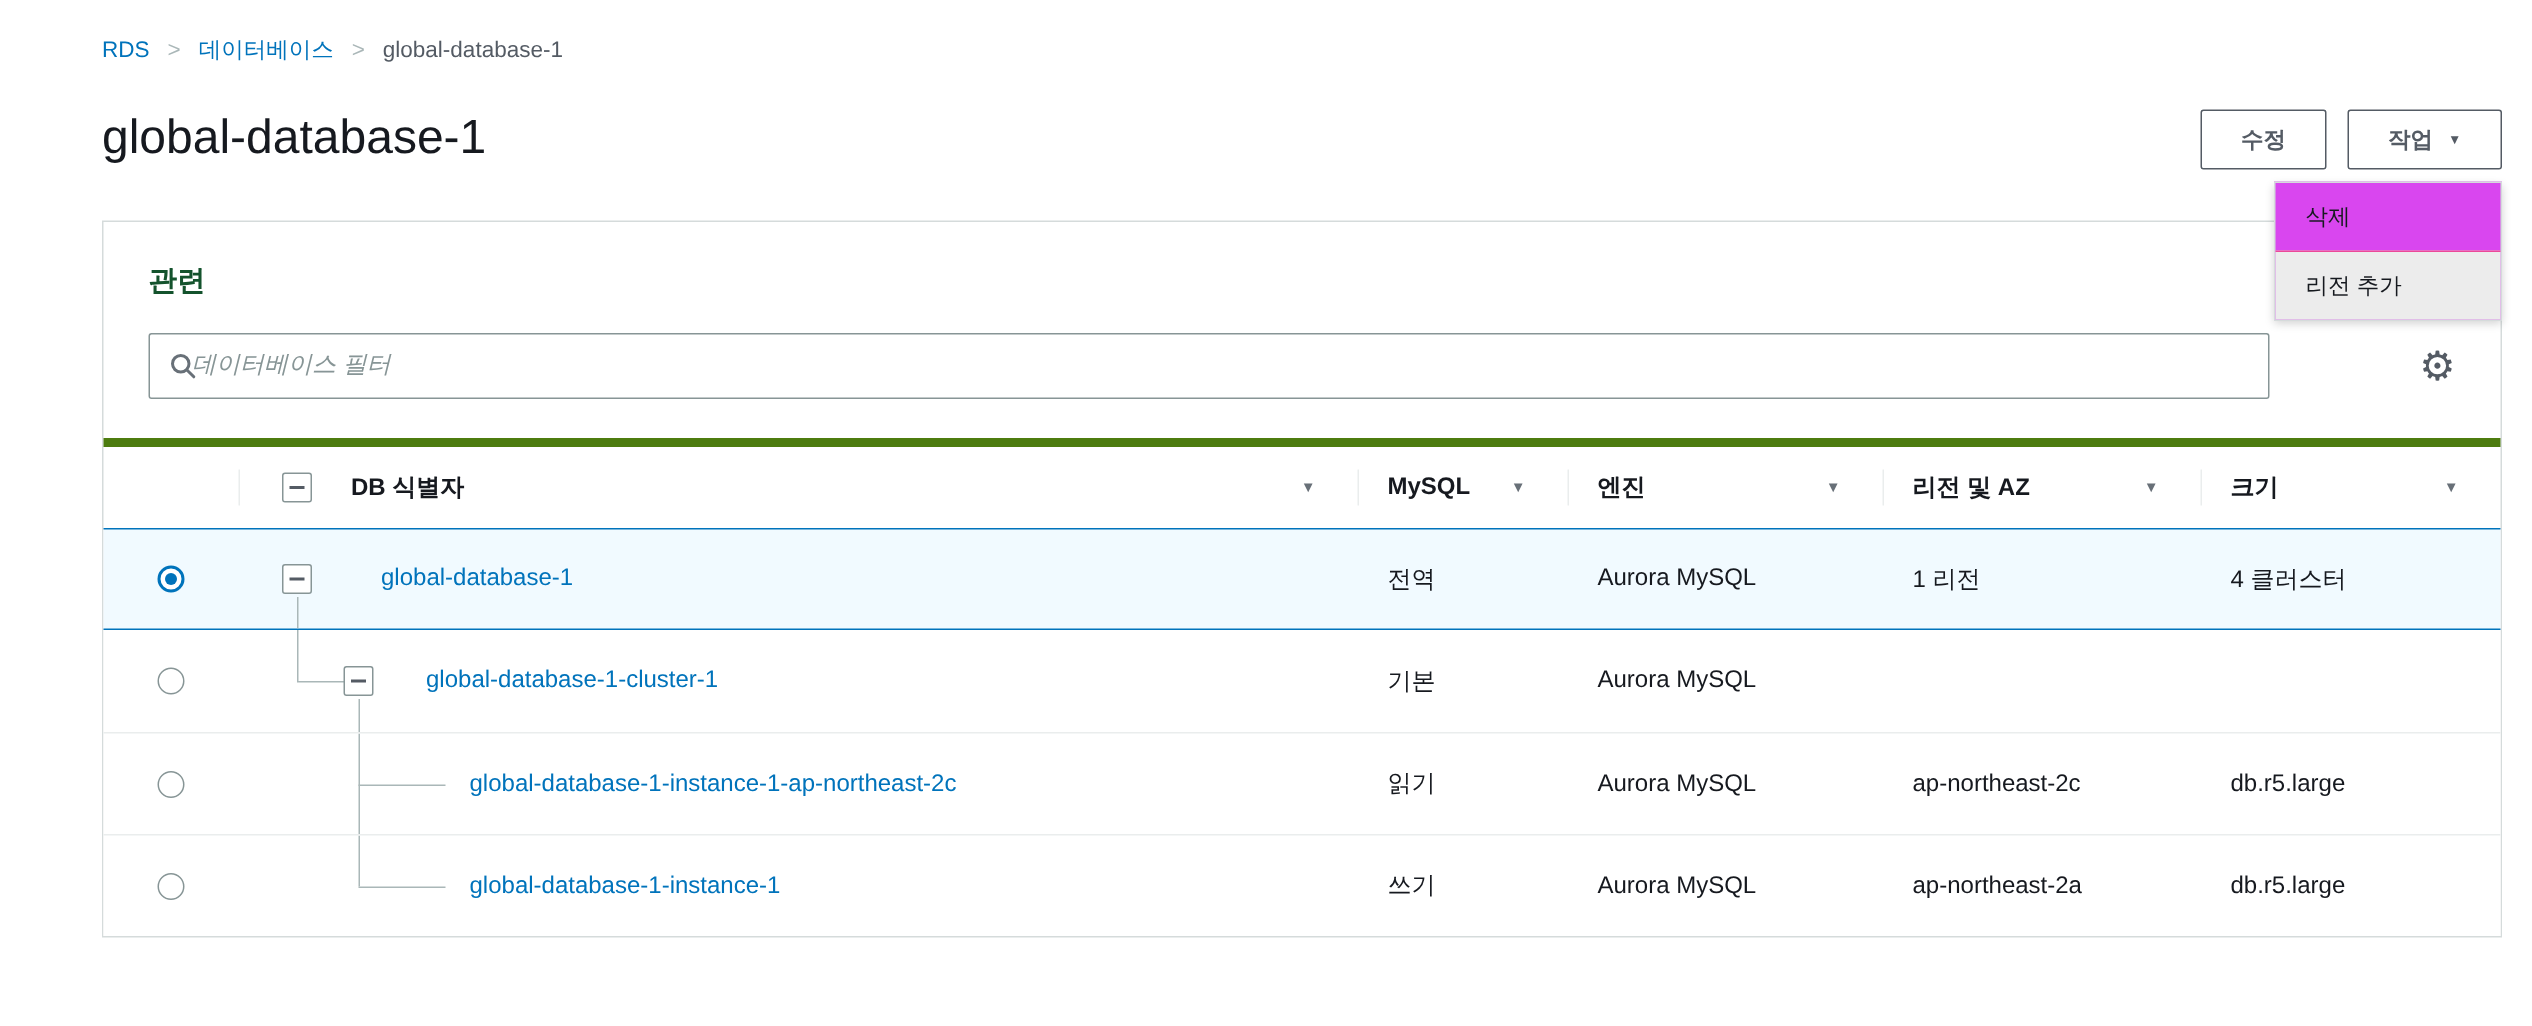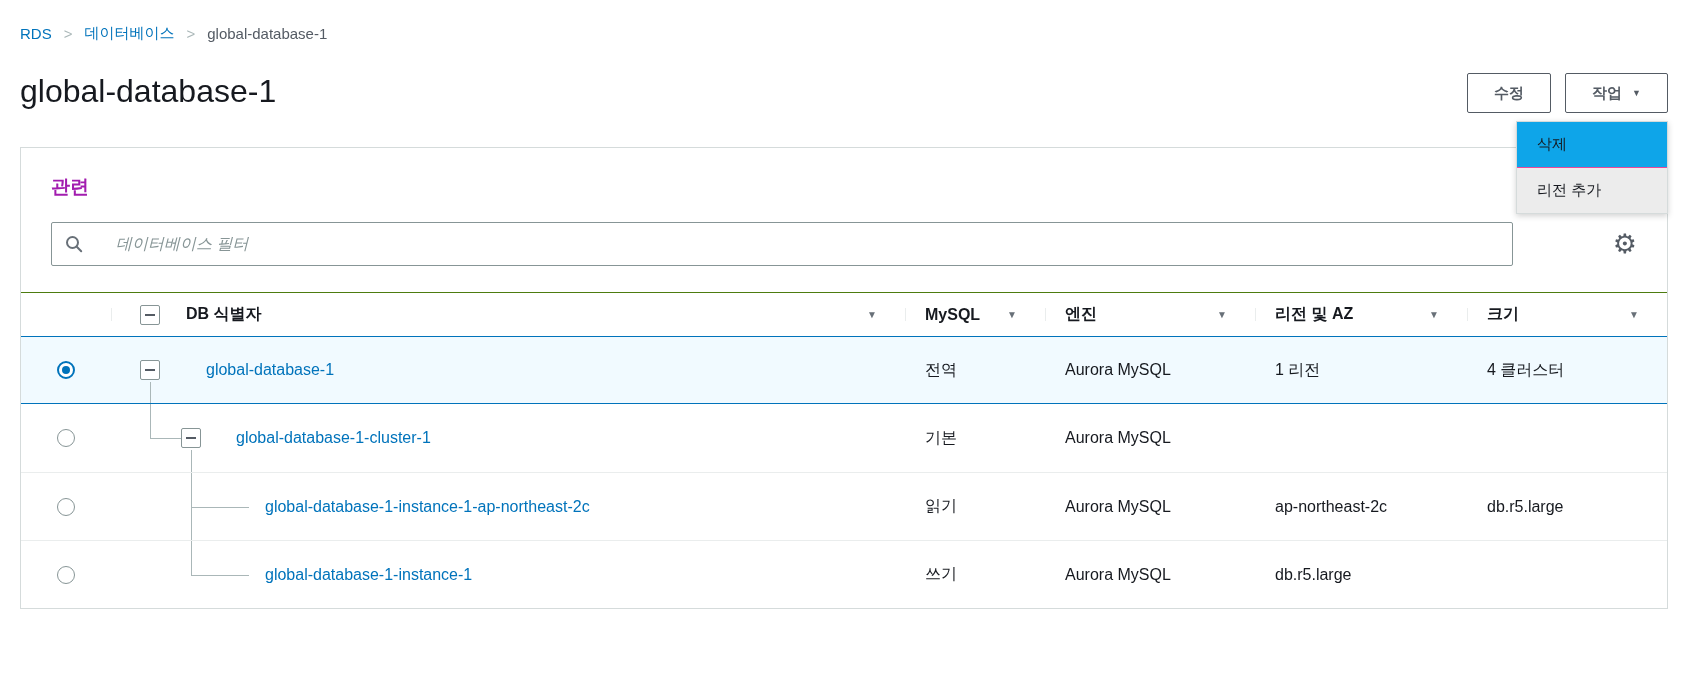--- a/index.html
+++ b/index.html
@@ -2,65 +2,65 @@
 <html><head>
 <meta charset="utf-8">
 <style>
   * { box-sizing: border-box; margin: 0; padding: 0; }
   html,body { width: 1688px; height: 684px; background: #fff; }
   body {
     font-family: "Liberation Sans", sans-serif;
     color: #16191f;
     overflow: hidden;
   }
-  .page { padding: 0 20px; }
+  .page { padding: 0 20px; margin-left: 48px; }
 
   
   .breadcrumb { padding-top: 24px; font-size: 15px; display: flex; align-items: center; gap: 12px; }
   .crumb-link { color: #0073bb; text-decoration: none; cursor: pointer; }
   .crumb-current { color: #545b64; }
   .crumb-sep { color: #aab7b8; font-size: 15px; }
 
   
   .title-row { margin-top: 30px; display: flex; justify-content: space-between; align-items: flex-start; }
   .page-title { font-size: 32px; font-weight: 500; color: #16191f; }
   .actions { display: flex; gap: 14px; position: relative; }
   .btn {
     height: 40px; padding: 0 26px; background: #fff;
     border: 1px solid #545b64; border-radius: 2px;
     font-family: inherit; font-size: 15px; font-weight: 700; color: #545b64;
     cursor: pointer; display: flex; align-items: center; gap: 10px;
   }
   .btn .caret { font-size: 9px; color: #545b64; }
   .menu {
     position: absolute; top: calc(100% + 8px); right: 0; width: 152px;
-    background: #0ea5e9; border: 1px solid #d5dbdb;
+    background: #d946ef; border: 1px solid #d5dbdb;
     box-shadow: 0 2px 6px rgba(0,0,0,0.18); z-index: 20;
   }
   .menu-item { padding: 13px 20px; font-size: 15px; color: #16191f; cursor: pointer; }
   .menu-item + .menu-item { border-top: 1px solid #ec4899; }
   .menu-item.highlight { background: #ececec; }
 
   
   .card { margin-top: 34px; border: 1px solid #d5dbdb; background: #fff; }
-  .panel-title { padding: 26px 30px 0; font-size: 19px; font-weight: 700; color: #a21caf; }
+  .panel-title { padding: 26px 30px 0; font-size: 19px; font-weight: 700; color: #14532d; }
   .filter-row { display: flex; align-items: center; padding: 22px 30px 26px; }
   .search-wrap { flex: 1; position: relative; }
   .search-input {
     width: 100%; height: 44px; border: 1px solid #879596; border-radius: 2px;
-    padding: 0 12px 0 64px; font-size: 16px; font-family: inherit; color: #737373;
+    padding: 0 12px 0 28px; font-size: 16px; font-family: inherit; color: #737373;
     outline: none; background: #fff;
   }
   .search-input::placeholder { color: #879596; font-style: italic; }
   .search-icon { position: absolute; left: 14px; top: 50%; transform: translateY(-50%); line-height: 0; }
   .gear { margin-left: 100px; font-size: 27px; color: #545b64; cursor: pointer; line-height: 1; background: none; border: none; }
 
   
   .grid { display: grid; grid-template-columns: 90px 1fr 140px 210px 212px 200px; align-items: stretch; }
-  .thead { height: 44px; border-top: 1px solid #4d7c0f; }
+  .thead { height: 60px; border-top: 6px solid #4d7c0f; }
   .th {
     display: flex; align-items: center; position: relative;
     font-weight: 700; font-size: 16px; color: #16191f;
     padding: 0 28px 0 20px; cursor: pointer;
   }
   .th::before { content: ''; position: absolute; left: 0; top: 15px; bottom: 15px; width: 1px; background: #eaeded; }
   .th .caret { margin-left: auto; font-size: 10px; color: #687078; }
   .th-name { padding-left: 0; }
   .th-name .th-label { margin-left: 75px; }
 
@@ -223,17 +223,18 @@
       <div class="td radio-cell">
         <span class="radio"></span>
       </div>
       <div class="td name-cell r2 r2b">
         <span class="tl tl-up"></span>
         <span class="tl tl-across"></span>
         <a class="dblink">global-database-1-instance-1</a>
       </div>
       <div class="td">쓰기</div>
       <div class="td">Aurora MySQL</div>
+      <div class="td">ap-northeast-2a</div>
       <div class="td">db.r5.large</div>
     </div>
 
   </section>
 </div>
 
 </body></html>

